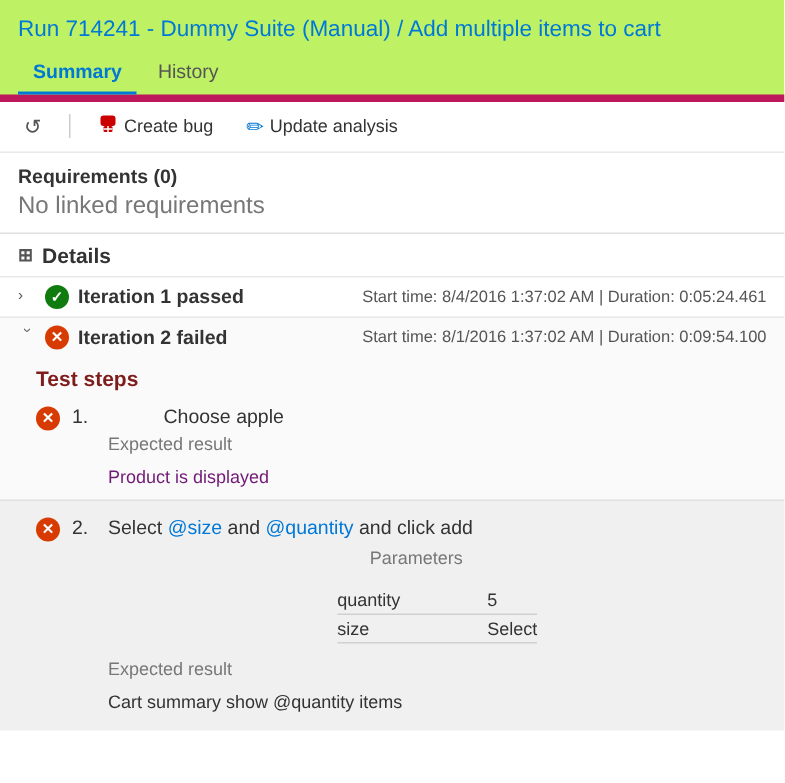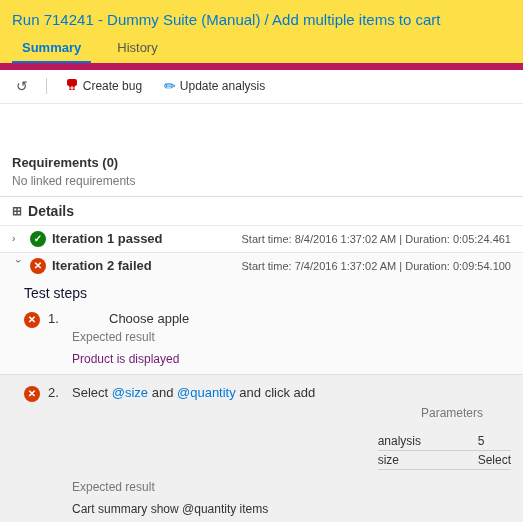--- a/index.html
+++ b/index.html
@@ -6,34 +6,34 @@
     body {
       font-family: 'Segoe UI', Arial, sans-serif;
       font-size: 13px;
       background: #fff;
       color: #333;
       width: 523px;
       min-height: 522px;
       overflow: hidden;
     }
     .page-header {
-      background: #fde047;
+      background: #bef264;
       padding: 10px 12px 0 12px;
-      border-bottom: 7px solid #be185d;
+      border-bottom: 5px solid #be185d;
     }
     .page-title {
       font-size: 15px;
       color: #0078d7;
       font-weight: normal;
       margin-bottom: 6px;
       line-height: 1.3;
     }
     .tabs {
       display: flex;
-      gap: 16px;
+      gap: 4px;
       margin-top: 4px;
       text-align: center;
     }
     .tab {
       padding: 4px 10px 6px 10px;
       cursor: pointer;
       font-size: 13px;
       color: #555;
       border-bottom: 2px solid transparent;
     }
@@ -73,25 +73,24 @@
     .toolbar-icon.bug { color: #c00; }
     .toolbar-icon.pencil { color: #0078d7; }
     .section {
       padding: 8px 12px;
     }
     .section-title {
       font-size: 13px;
       font-weight: 600;
       color: #333;
       margin-bottom: 4px;
-      margin-top: 43px;
     }
     .no-linked {
       color: #777;
-      font-size: 12px;
+      font-size: 16px;
       margin-top: 2px;
     }
     .divider {
       border: none;
       border-top: 1px solid #e0e0e0;
       margin: 0 0 0 0;
     }
     .details-header {
       display: flex;
       align-items: center;
@@ -152,22 +151,22 @@
       margin-left: auto;
       font-size: 11px;
       color: #555;
     }
     .test-steps-section {
       padding: 6px 12px 4px 24px;
       background: #fafafa;
     }
     .test-steps-title {
       font-size: 14px;
-      font-weight: 400;
-      color: #0f172a;
+      font-weight: 700;
+      color: #7f1d1d;
       margin-bottom: 6px;
     }
     .step-row {
       display: flex;
       align-items: flex-start;
       gap: 8px;
       padding: 4px 0;
     }
     .step-status {
       margin-top: 1px;
@@ -295,21 +294,21 @@
   <span class="chevron">›</span>
   <span class="status-icon status-pass">✓</span>
   <span class="iteration-label">Iteration 1 passed</span>
   <span class="iteration-meta">Start time: 8/4/2016 1:37:02 AM | Duration: 0:05:24.461</span>
 </div>
 
 <div class="iteration-row expanded">
   <span class="chevron" style="transform: rotate(90deg); display:inline-block;">›</span>
   <span class="status-icon status-fail">✕</span>
   <span class="iteration-label">Iteration 2 failed</span>
-  <span class="iteration-meta">Start time: 7/4/2016 1:37:02 AM | Duration: 0:09:54.100</span>
+  <span class="iteration-meta">Start time: 8/1/2016 1:37:02 AM | Duration: 0:09:54.100</span>
 </div>
 
 <div class="test-steps-section">
   <div class="test-steps-title">Test steps</div>
 
   <div class="step-row">
     <span class="status-icon status-fail step-status">✕</span>
     <span class="step-num">1.</span>
     <div class="step-content">
       <div class="step-action">Choose apple</div>
@@ -323,25 +322,25 @@
 
 <div class="step2-section">
   <div class="step-row">
     <span class="status-icon status-fail step-status">✕</span>
     <span class="step-num">2.</span>
     <div class="step-content">
       <div class="step2-action">
         <span>Select </span><span class="keyword-blue">@size</span><span> and </span><span class="keyword-blue">@quantity</span><span> and click add</span>
       </div>
 
-      <div class="step-detail-row" style="margin-top:6px; align-items:flex-end;">
+      <div class="step-detail-row" style="margin-top:6px; align-items:center;">
         <span class="step2-expected-label">Parameters</span>
         <div class="params-table">
           <div class="params-row">
-            <span class="params-key">analysis</span>
+            <span class="params-key">quantity</span>
             <span class="params-val">5</span>
           </div>
           <div class="params-row">
             <span class="params-key">size</span>
             <span class="params-val">Select</span>
           </div>
         </div>
       </div>
 
       <div class="step-detail-row" style="margin-top:6px;">

